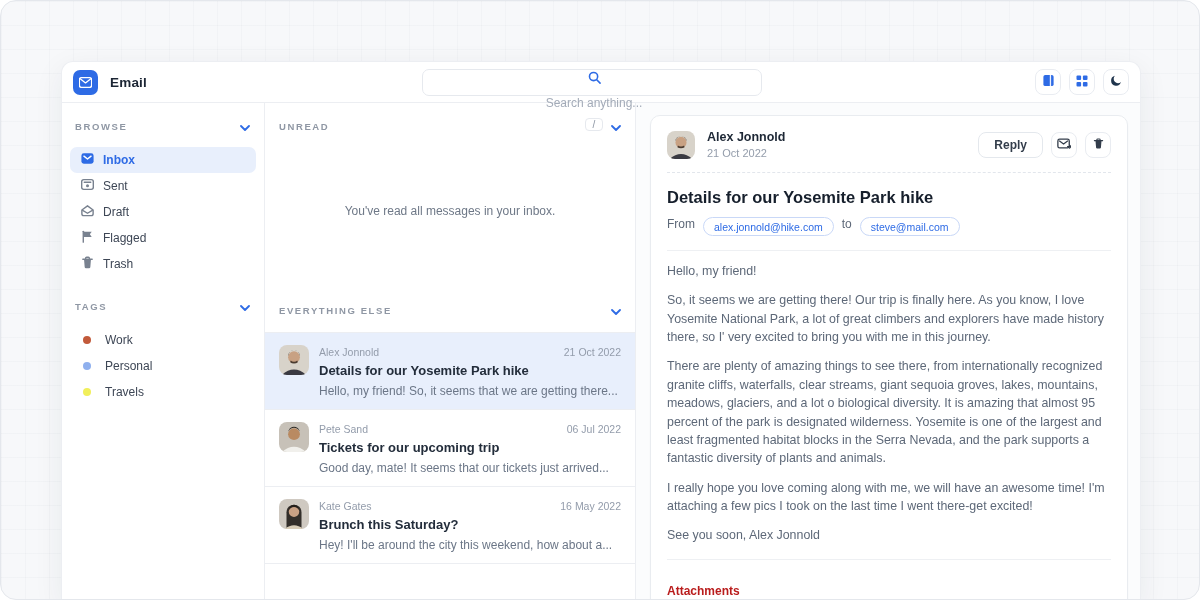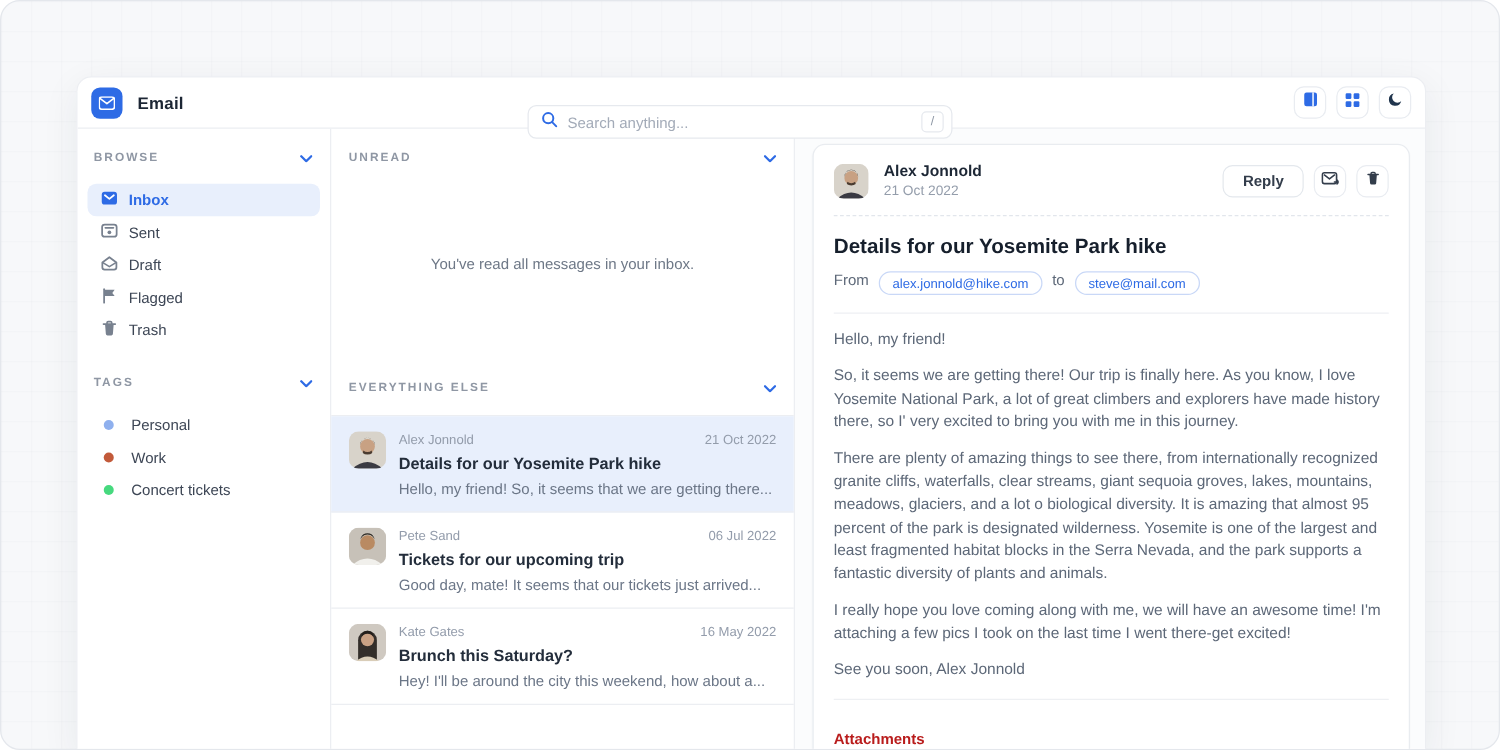--- a/index.html
+++ b/index.html
@@ -19,23 +19,23 @@
     border-radius:12px 12px 0 0;
     box-shadow:0 8px 30px rgba(30,40,60,0.07);
     display:flex; flex-direction:column; overflow:hidden;
   }
   
   .topbar { position:relative; height:41px; border-bottom:1px solid #eceef2; display:flex; align-items:center; padding:0 11px; flex:none; }
   .brand { display:flex; align-items:center; gap:12px; }
   .logo { width:25px; height:25px; background:#2e6be5; border-radius:7px; display:flex; align-items:center; justify-content:center; }
   .app-title { font-size:13.5px; font-weight:bold; color:#1c2634; letter-spacing:.2px; }
   .searchbox {
-    position:absolute; left:360px; top:22px; width:340px; height:27px;
+    position:absolute; left:360px; top:7px; width:340px; height:27px;
     border:1px solid #e6e9ee; border-radius:7px; background:#fff;
-    display:flex; align-items:center; padding:0 6px 0 10px; gap:8px;
+    display:flex; align-items:center; padding:0 6px 0 10px; gap:8px;flex-direction:column;
   }
   .searchbox .ph { flex:1; font-size:12px; color:#a3abb8; }
   .kbd { width:18px; height:17px; border:1px solid #e6e9ee; border-radius:4px; font-size:10px; color:#8d96a4; display:flex; align-items:center; justify-content:center; }
   .top-actions { margin-left:auto; display:flex; gap:8px; }
   .icon-btn { width:26px; height:26px; border:1px solid #e9ecf1; border-radius:8px; background:#fff; display:flex; align-items:center; justify-content:center; cursor:pointer; }
   
   .main { flex:1; display:flex; min-height:0; }
   .sidebar { width:202px; flex:none; padding:14px 8px 0 8px; }
   .sec-head { display:flex; align-items:center; justify-content:space-between; padding:0 6px 0 5px; margin-bottom:12px; }
   .sec-label { font-size:9.5px; font-weight:bold; letter-spacing:1.6px; color:#8f97a4; }
@@ -199,30 +199,30 @@
         <div class="sec-head tags-head">
           <span class="sec-label">TAGS</span>
           <span>
             <svg width="10" height="6" viewBox="0 0 10 6">
                 <path d="M1 1 L5 5 L9 1" fill="none" stroke="#2e6be5" stroke-width="1.8" stroke-linecap="round" stroke-linejoin="round"></path>
               </svg>
           </span>
         </div>
 
         <div class="tag-item">
+          <span class="dot" style="background-color: rgb(194, 90, 58);"></span>
+          <span>Work</span>
+        </div>
+        <div class="tag-item">
           <span class="dot" style="background-color: rgb(143, 176, 238);"></span>
           <span>Personal</span>
         </div>
         <div class="tag-item">
-          <span class="dot" style="background-color: rgb(194, 90, 58);"></span>
-          <span>Work</span>
-        </div>
-        <div class="tag-item">
-          <span class="dot" style="background-color: rgb(70, 217, 126);"></span>
-          <span>Concert tickets</span>
+          <span class="dot" style="background-color: rgb(241, 239, 91);"></span>
+          <span>Travels</span>
         </div>
       </div>
 
       <div class="list-col">
         <div class="sec-head">
           <span class="sec-label">UNREAD</span>
           <span>
             <svg width="10" height="6" viewBox="0 0 10 6">
                 <path d="M1 1 L5 5 L9 1" fill="none" stroke="#2e6be5" stroke-width="1.8" stroke-linecap="round" stroke-linejoin="round"></path>
               </svg>

